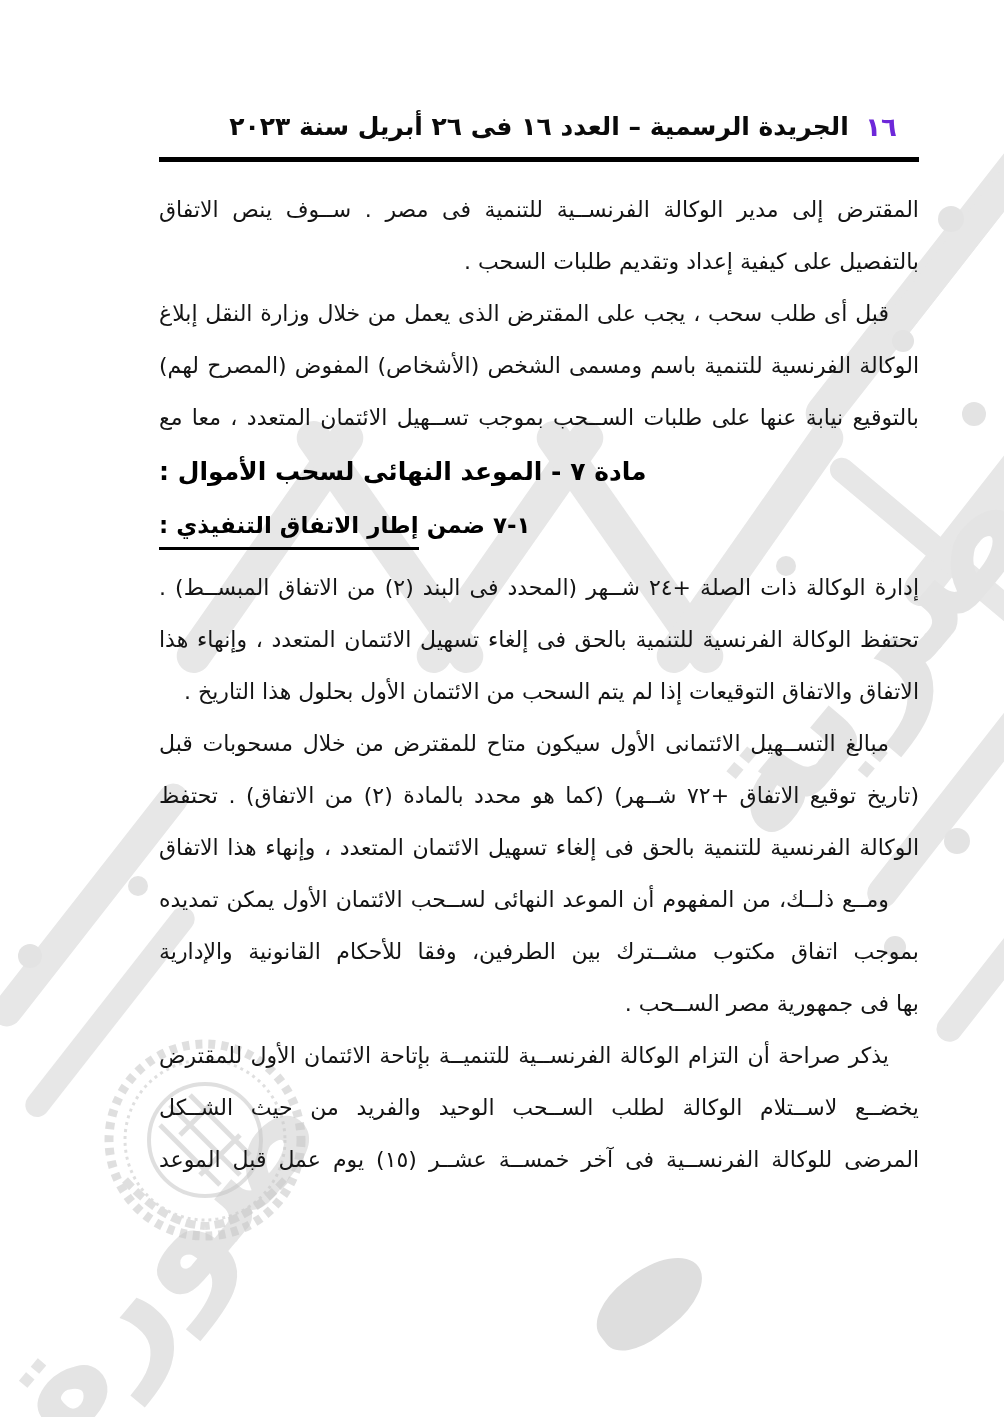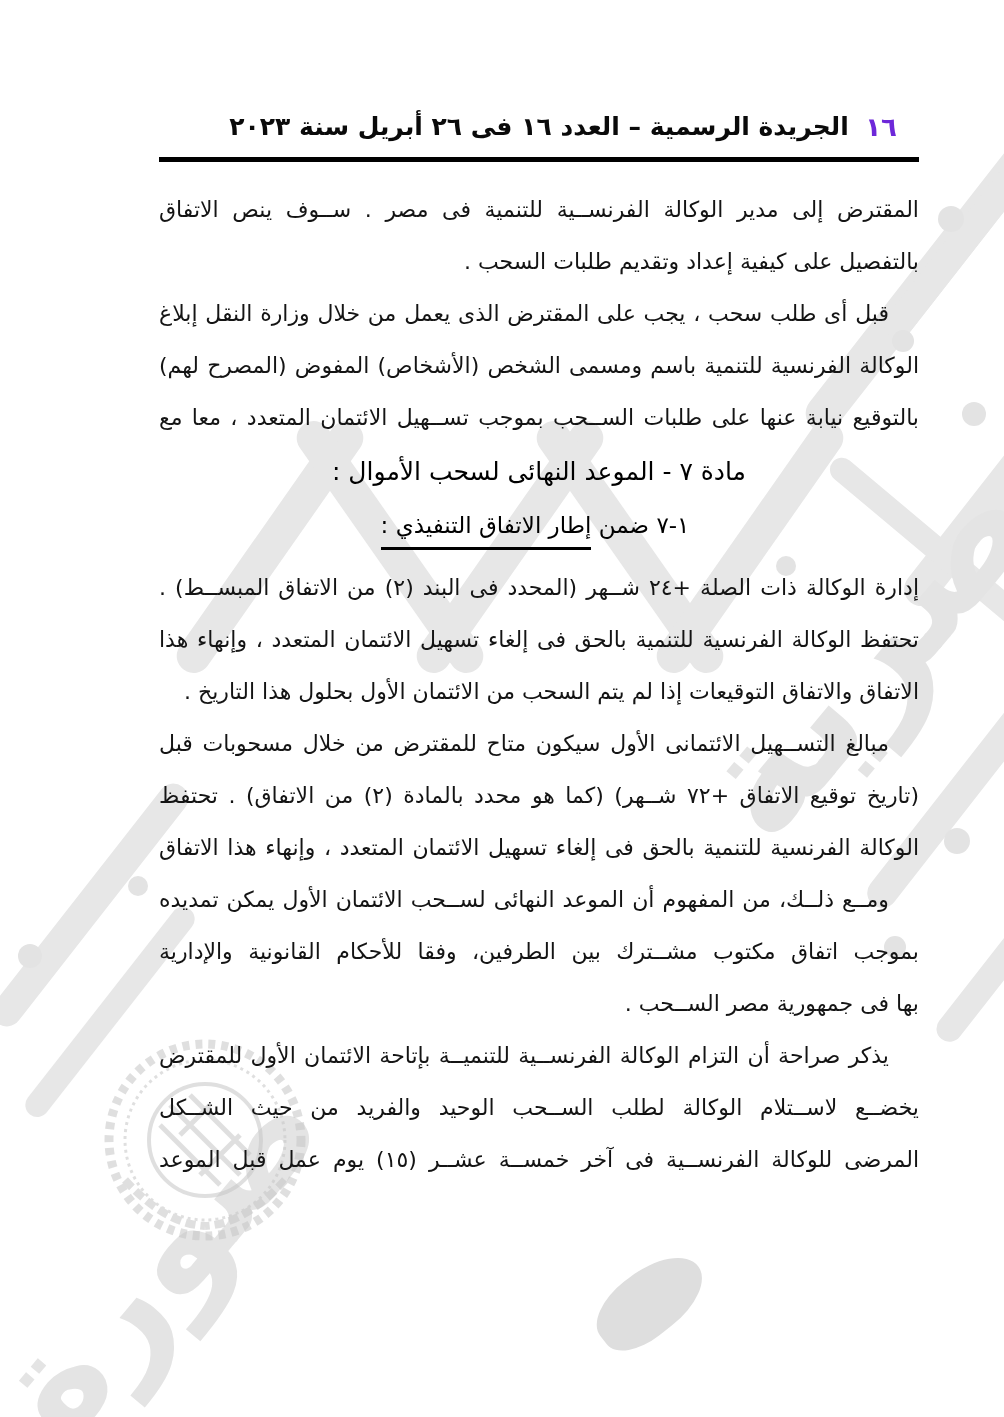--- a/index.html
+++ b/index.html
@@ -24,22 +24,22 @@
   .header-title{text-align:center;font-weight:bold;font-size:25px;line-height:42px;color:#0a0a0a;}
   .page-number{position:absolute;top:102px;right:22px;font-weight:bold;font-size:26px;line-height:42px;color:#6d28d9;}
   .rule{height:5px;background:#000;margin-top:9px;}
   .body-text{margin-top:22px;}
   .line{
     font-size:22px;height:52px;line-height:52px;color:#141414;
     text-align:justify;text-align-last:right;overflow:hidden;
   }
   .line.full{text-align-last:justify;}
   .line.indent{padding-right:30px;}
-  .h1{font-size:25px;font-weight:normal;color:#000;text-align:center;height:56px;line-height:56px;}
-  .h2{font-size:23px;font-weight:normal;color:#000;text-align:center;height:62px;line-height:50px;padding-right:8px;}
+  .h1{font-size:25px;font-weight:bold;color:#000;text-align:left;height:56px;line-height:56px;}
+  .h2{font-size:23px;font-weight:bold;color:#000;text-align:left;height:62px;line-height:50px;padding-right:8px;}
   .h2 .underline{border-bottom:3px solid #000;padding-bottom:9px;}
 </style>
 </head>
 <body>
 
 <div class="page">
 
   <div class="wm-layer">
 
     <div class="stripe" style="left:730px;top:240px;width:430px;height:36px;transform:rotate(-52deg);"></div>

